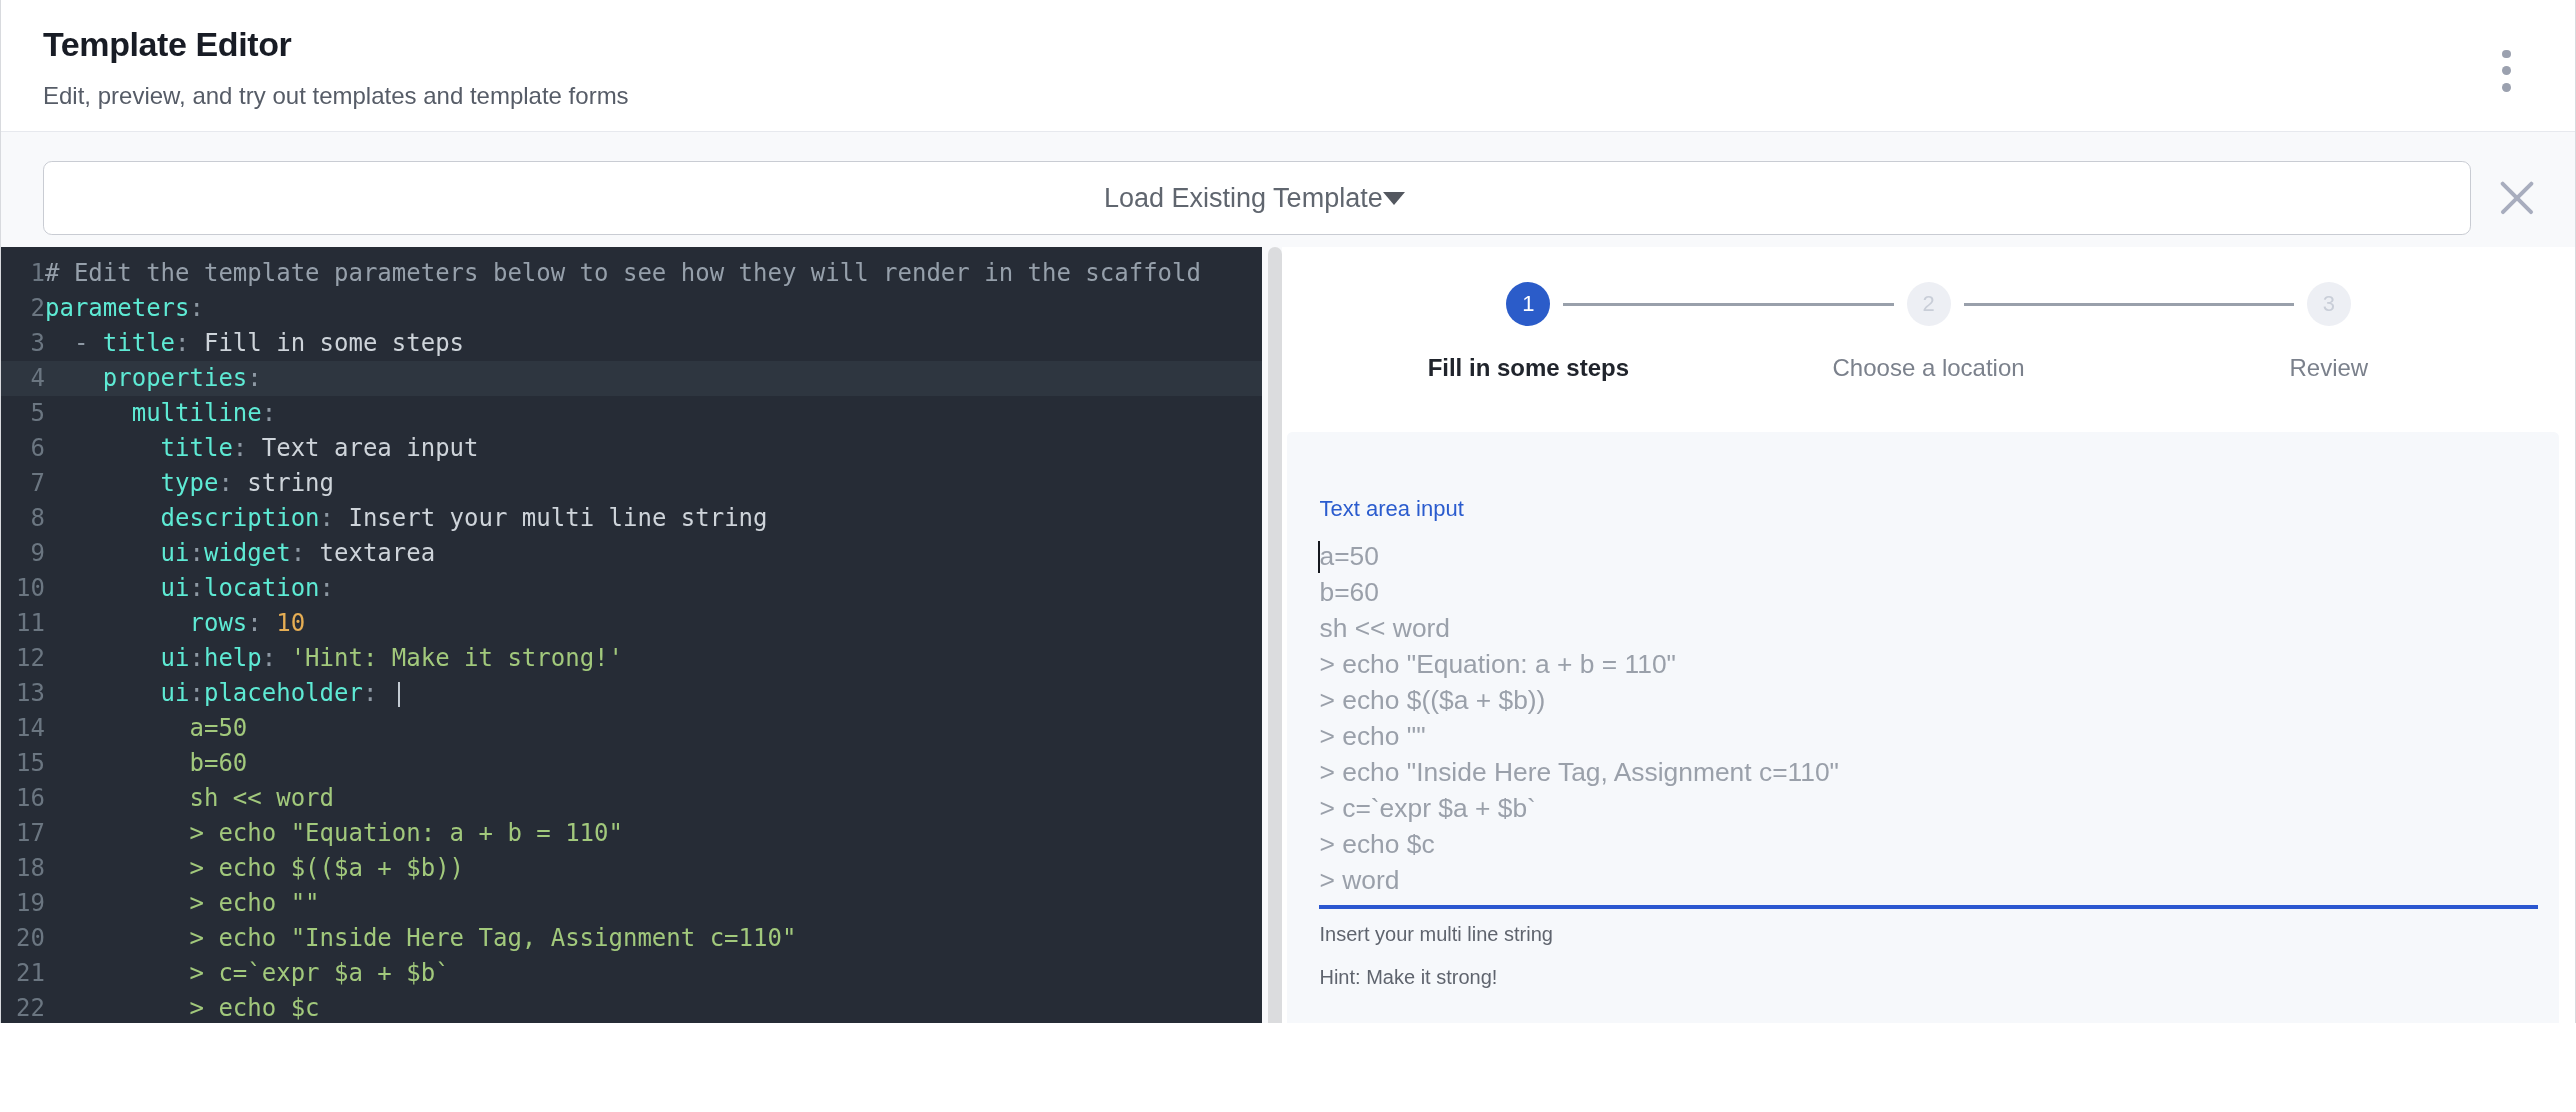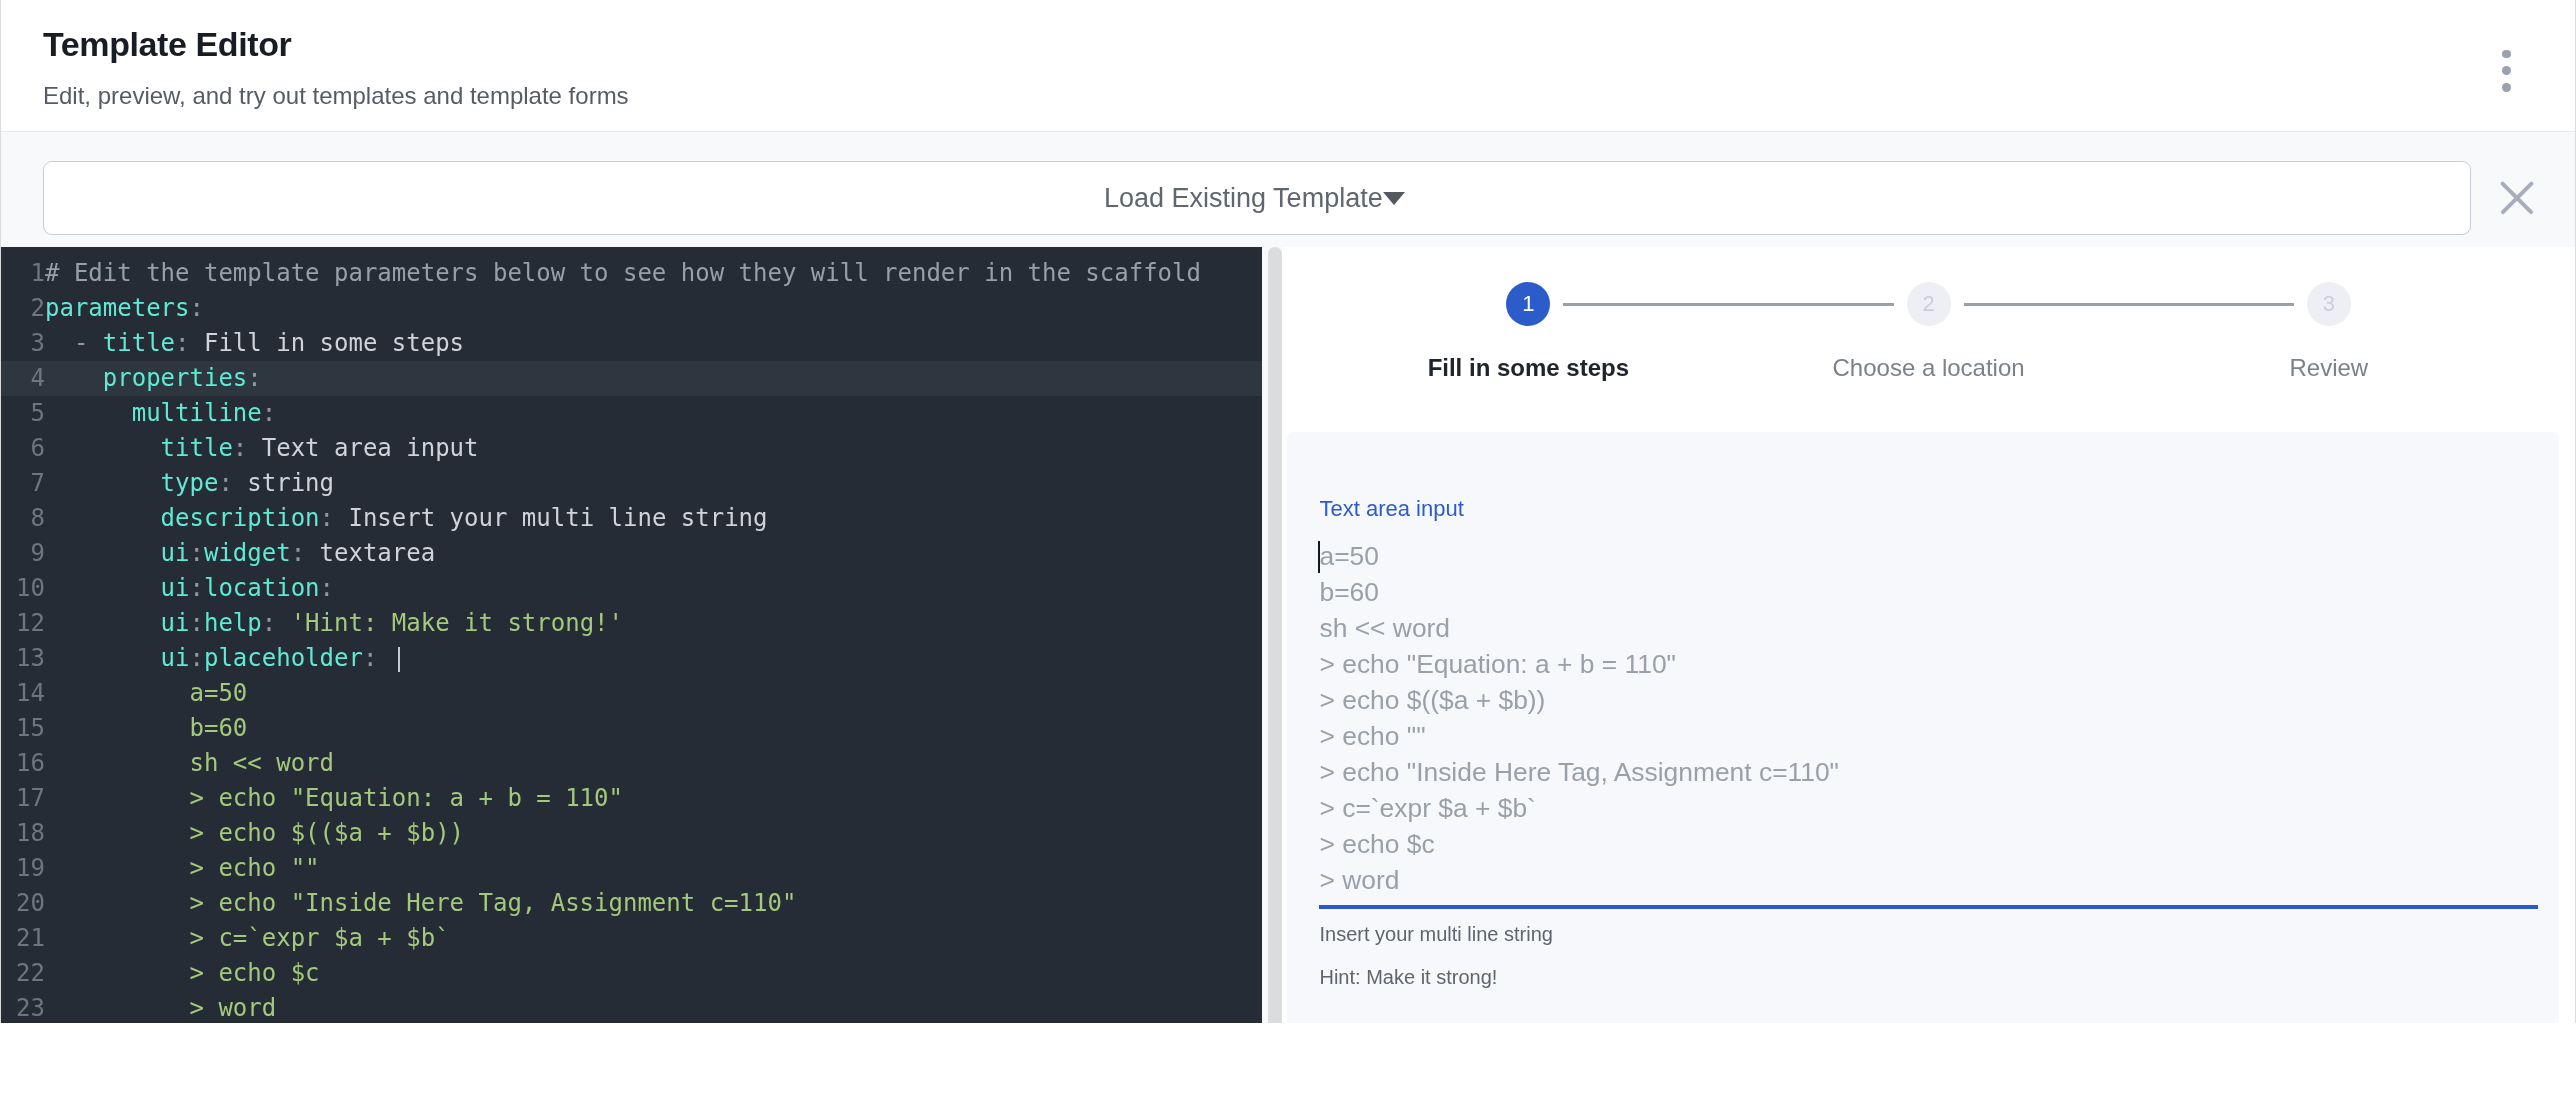--- a/index.html
+++ b/index.html
@@ -102,20 +102,21 @@
             <div class="code-line"><span class="ln">1</span><span class="lc"><span class="tk-c"># Edit the template parameters below to see how they will render in the scaffold</span></span></div>
             <div class="code-line"><span class="ln">2</span><span class="lc"><span class="tk-k">parameters</span><span class="tk-p">:</span></span></div>
             <div class="code-line"><span class="ln">3</span><span class="lc"><span class="tk-p">  - </span><span class="tk-k">title</span><span class="tk-p">:</span><span class="tk-v"> Fill in some steps</span></span></div>
             <div class="code-line hl"><span class="ln">4</span><span class="lc"><span class="tk-p">    </span><span class="tk-k">properties</span><span class="tk-p">:</span></span></div>
             <div class="code-line"><span class="ln">5</span><span class="lc"><span class="tk-p">      </span><span class="tk-k">multiline</span><span class="tk-p">:</span></span></div>
             <div class="code-line"><span class="ln">6</span><span class="lc"><span class="tk-p">        </span><span class="tk-k">title</span><span class="tk-p">:</span><span class="tk-v"> Text area input</span></span></div>
             <div class="code-line"><span class="ln">7</span><span class="lc"><span class="tk-p">        </span><span class="tk-k">type</span><span class="tk-p">:</span><span class="tk-v"> string</span></span></div>
             <div class="code-line"><span class="ln">8</span><span class="lc"><span class="tk-p">        </span><span class="tk-k">description</span><span class="tk-p">:</span><span class="tk-v"> Insert your multi line string</span></span></div>
             <div class="code-line"><span class="ln">9</span><span class="lc"><span class="tk-p">        </span><span class="tk-k">ui</span><span class="tk-p">:</span><span class="tk-k">widget</span><span class="tk-p">:</span><span class="tk-v"> textarea</span></span></div>
             <div class="code-line"><span class="ln">10</span><span class="lc"><span class="tk-p">        </span><span class="tk-k">ui</span><span class="tk-p">:</span><span class="tk-k">location</span><span class="tk-p">:</span></span></div>
+            <div class="code-line"><span class="ln">11</span><span class="lc"><span class="tk-p">          </span><span class="tk-k">rows</span><span class="tk-p">:</span><span class="tk-n"> 10</span></span></div>
             <div class="code-line"><span class="ln">12</span><span class="lc"><span class="tk-p">        </span><span class="tk-k">ui</span><span class="tk-p">:</span><span class="tk-k">help</span><span class="tk-p">:</span><span class="tk-s"> 'Hint: Make it strong!'</span></span></div>
             <div class="code-line"><span class="ln">13</span><span class="lc"><span class="tk-p">        </span><span class="tk-k">ui</span><span class="tk-p">:</span><span class="tk-k">placeholder</span><span class="tk-p">:</span><span class="tk-b"> |</span></span></div>
             <div class="code-line"><span class="ln">14</span><span class="lc"><span class="tk-s">          a=50</span></span></div>
             <div class="code-line"><span class="ln">15</span><span class="lc"><span class="tk-s">          b=60</span></span></div>
             <div class="code-line"><span class="ln">16</span><span class="lc"><span class="tk-s">          sh &lt;&lt; word</span></span></div>
             <div class="code-line"><span class="ln">17</span><span class="lc"><span class="tk-s">          &gt; echo "Equation: a + b = 110"</span></span></div>
             <div class="code-line"><span class="ln">18</span><span class="lc"><span class="tk-s">          &gt; echo $(($a + $b))</span></span></div>
             <div class="code-line"><span class="ln">19</span><span class="lc"><span class="tk-s">          &gt; echo ""</span></span></div>
             <div class="code-line"><span class="ln">20</span><span class="lc"><span class="tk-s">          &gt; echo "Inside Here Tag, Assignment c=110"</span></span></div>
             <div class="code-line"><span class="ln">21</span><span class="lc"><span class="tk-s">          &gt; c=`expr $a + $b`</span></span></div>

